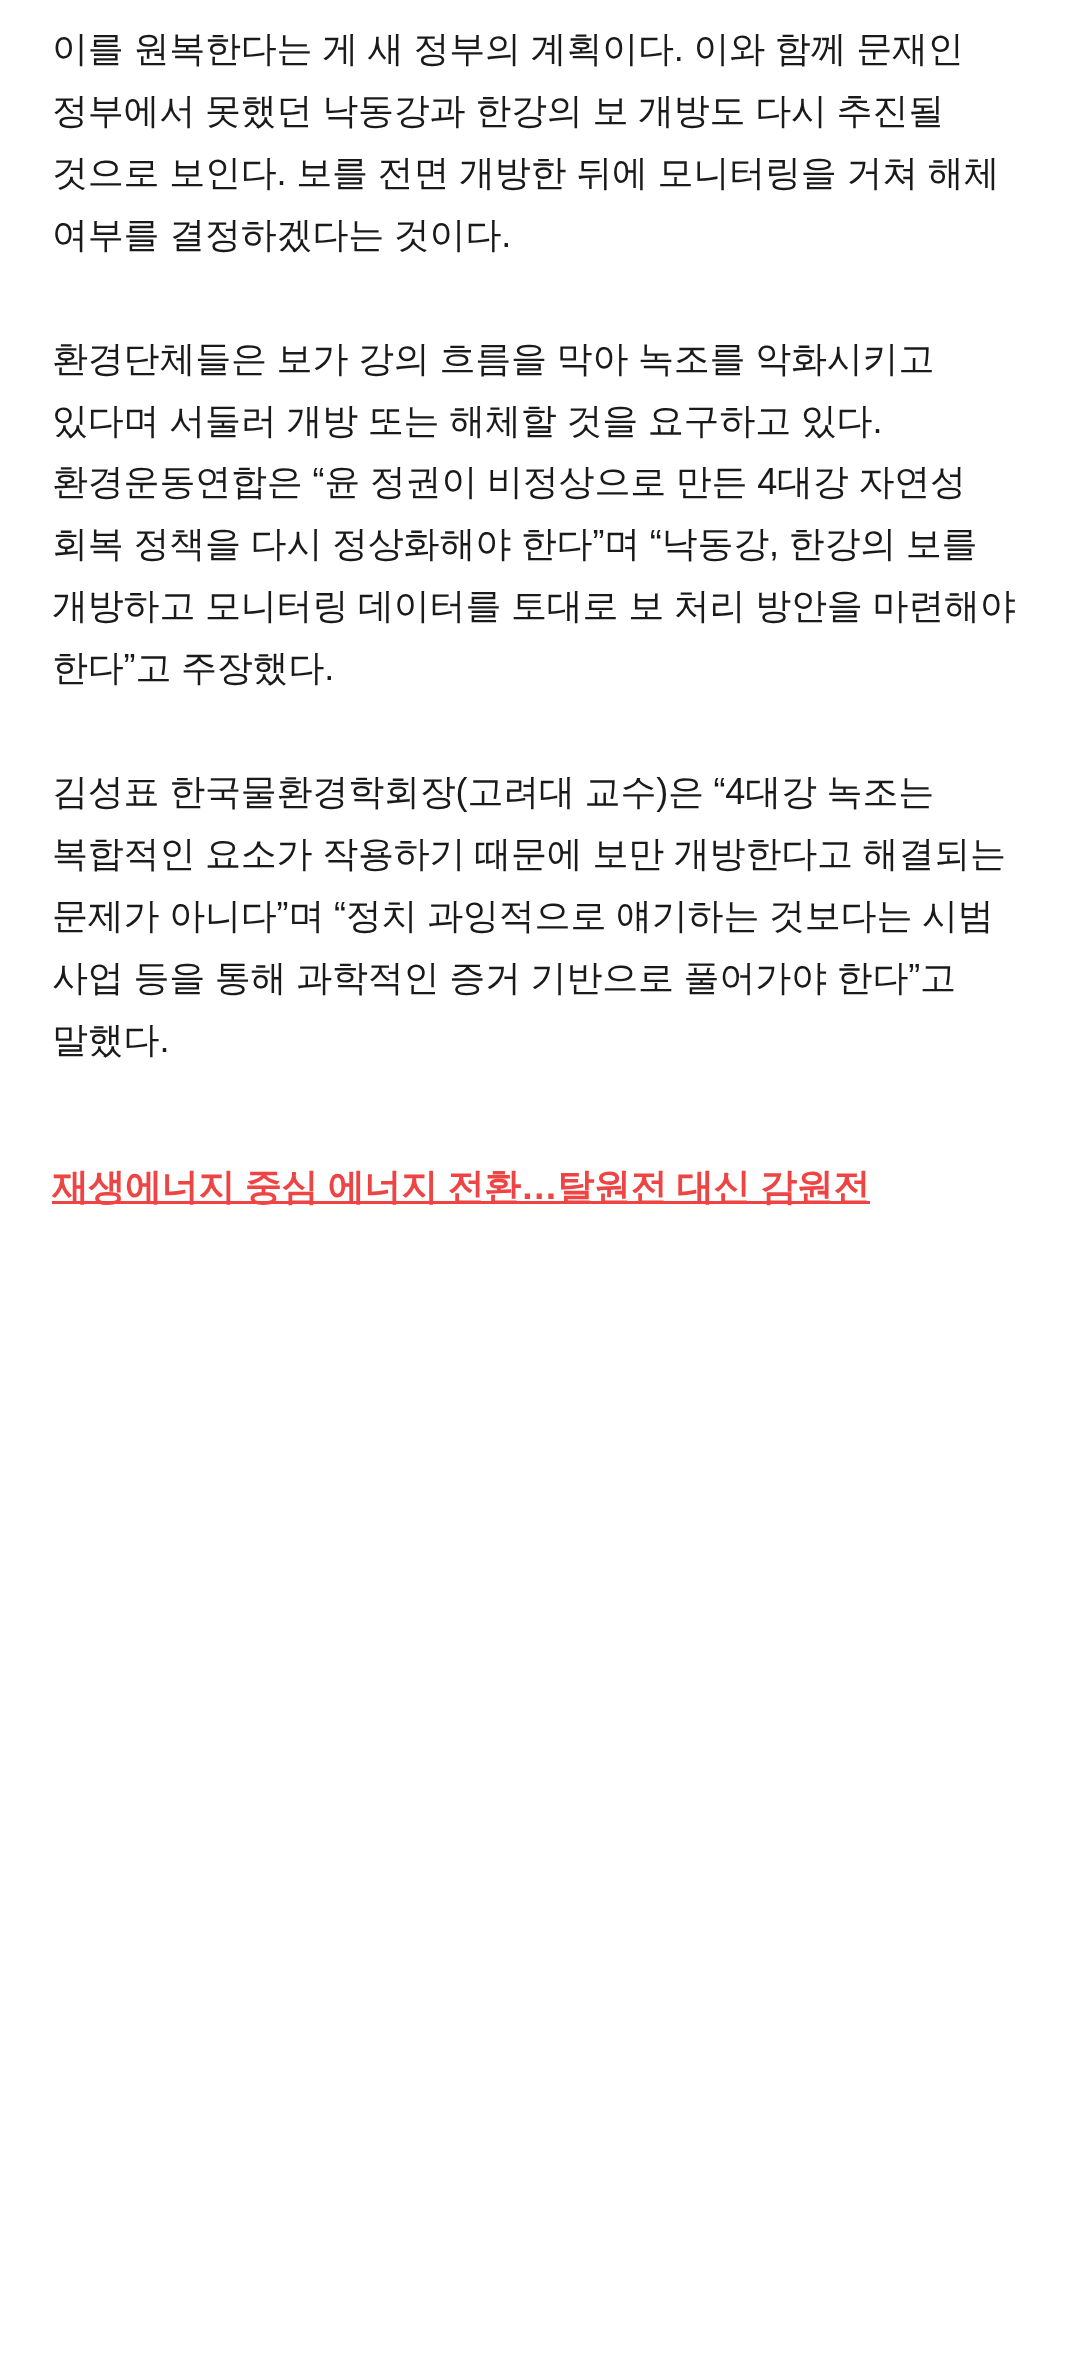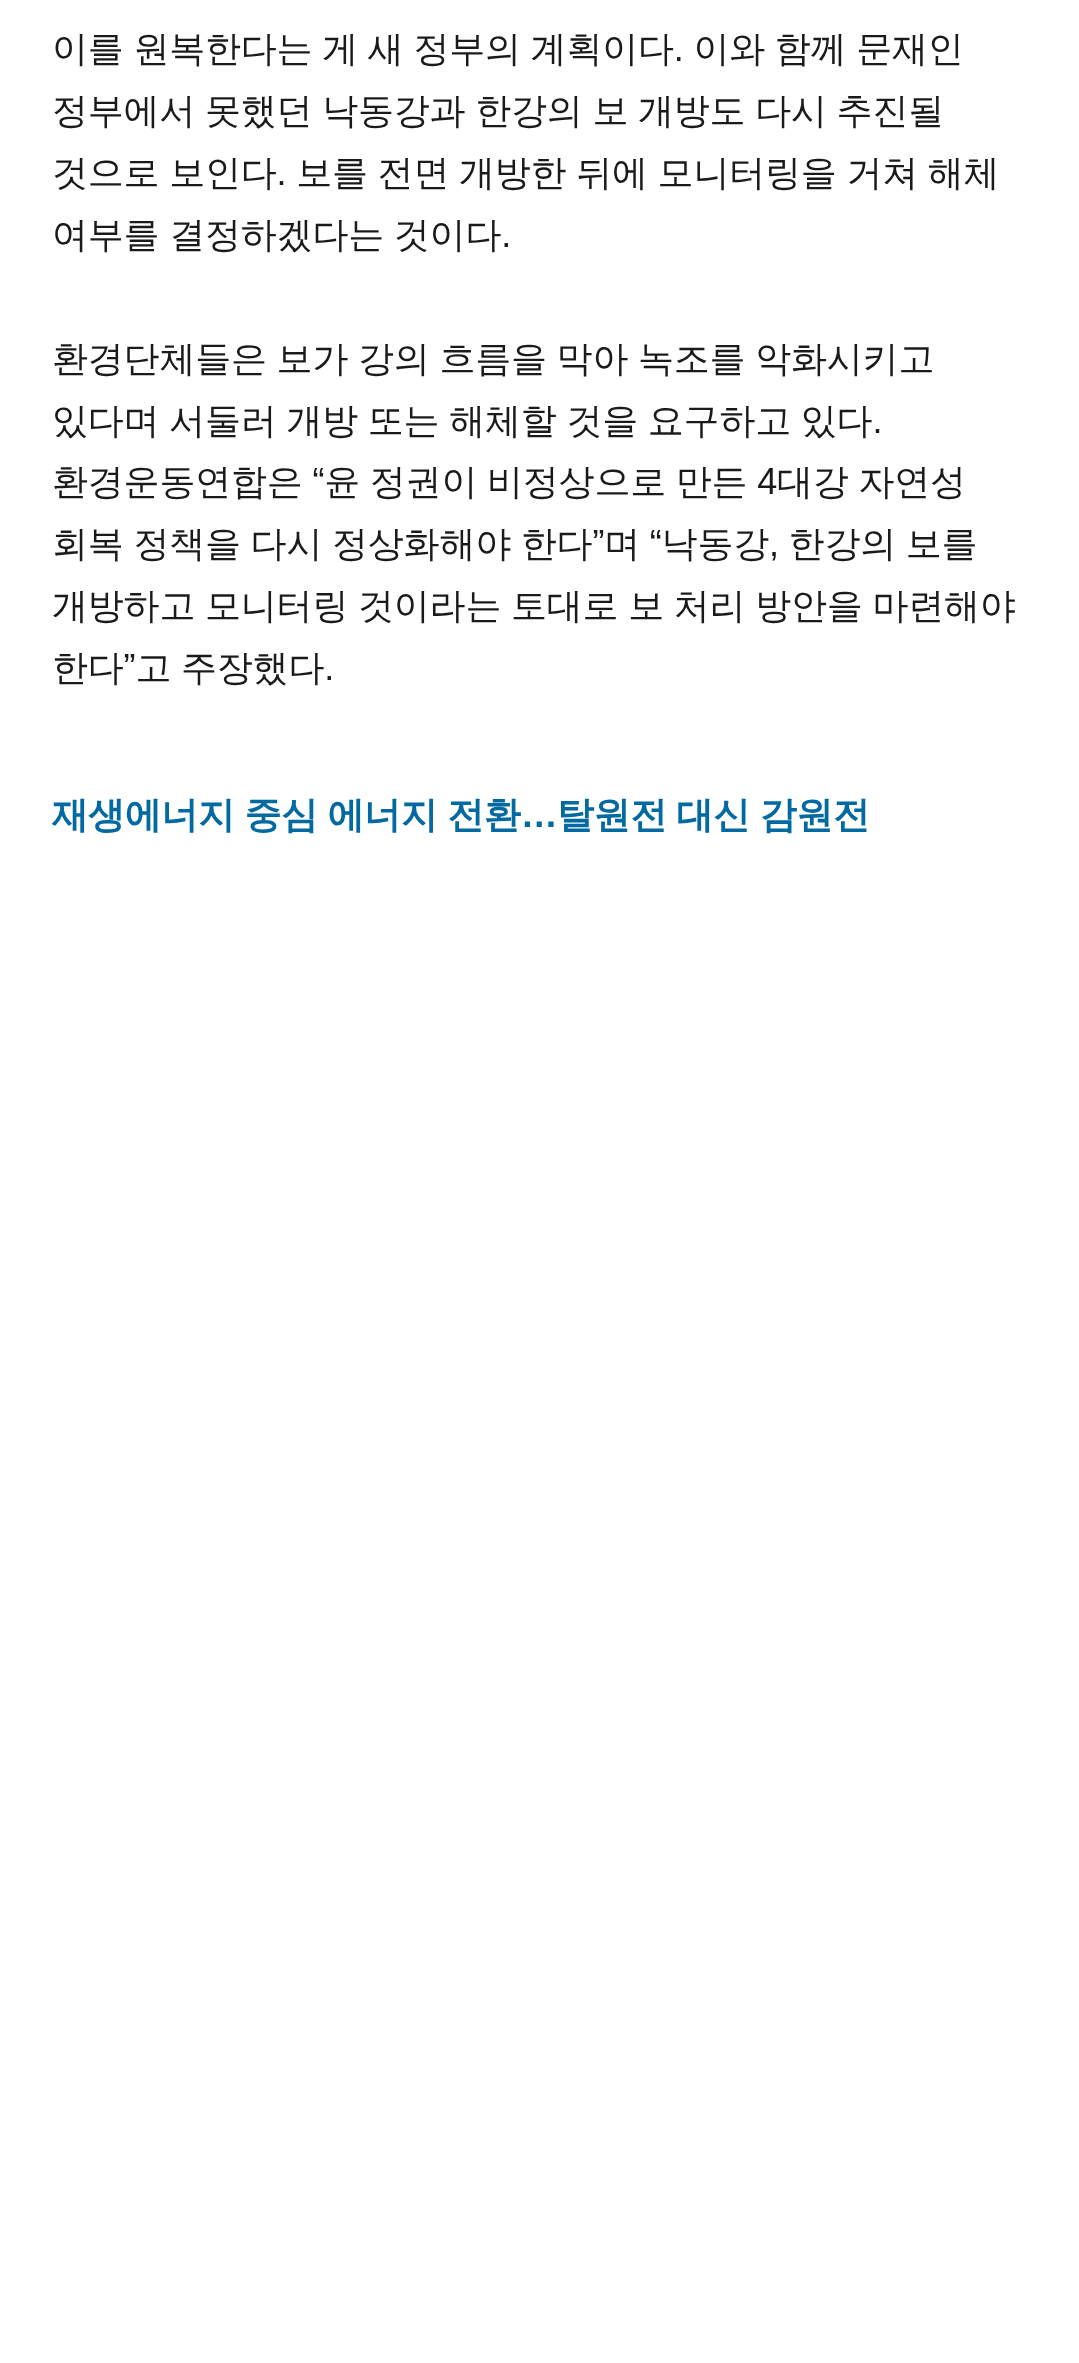--- a/index.html
+++ b/index.html
@@ -30,32 +30,34 @@
     font-weight: 400;
   }
   .para:last-of-type {
     margin-bottom: 0;
   }
   .subhead {
     font-size: 37px;
     line-height: 1.6;
     letter-spacing: -0.4px;
     font-weight: 700;
-    color: #0369a1;
+    color: #ef4444;
     margin: 86px 0 0 0;
     word-break: keep-all;
+    text-decoration: underline;
   }
   .spacer-bottom {
     height: 60px;
   }
 </style>
 </head>
 <body>
 
 <div class="article">
 
   <p class="para">이를 원복한다는 게 새 정부의 계획이다. 이와 함께 문재인 정부에서 못했던 낙동강과 한강의 보 개방도 다시 추진될 것으로 보인다. 보를 전면 개방한 뒤에 모니터링을 거쳐 해체 여부를 결정하겠다는 것이다.</p>
-  <p class="para">환경단체들은 보가 강의 흐름을 막아 녹조를 악화시키고 있다며 서둘러 개방 또는 해체할 것을 요구하고 있다. 환경운동연합은 “윤 정권이 비정상으로 만든 4대강 자연성 회복 정책을 다시 정상화해야 한다”며 “낙동강, 한강의 보를 개방하고 모니터링 것이라는 토대로 보 처리 방안을 마련해야 한다”고 주장했다.</p>
+  <p class="para">환경단체들은 보가 강의 흐름을 막아 녹조를 악화시키고 있다며 서둘러 개방 또는 해체할 것을 요구하고 있다. 환경운동연합은 “윤 정권이 비정상으로 만든 4대강 자연성 회복 정책을 다시 정상화해야 한다”며 “낙동강, 한강의 보를 개방하고 모니터링 데이터를 토대로 보 처리 방안을 마련해야 한다”고 주장했다.</p>
+  <p class="para">김성표 한국물환경학회장(고려대 교수)은 “4대강 녹조는 복합적인 요소가 작용하기 때문에 보만 개방한다고 해결되는 문제가 아니다”며 “정치 과잉적으로 얘기하는 것보다는 시범 사업 등을 통해 과학적인 증거 기반으로 풀어가야 한다”고 말했다.</p>
 
   <h2 class="subhead">재생에너지 중심 에너지 전환…탈원전 대신 감원전</h2>
 
   <div class="spacer-bottom"></div>
 </div>
 
 </body></html>

